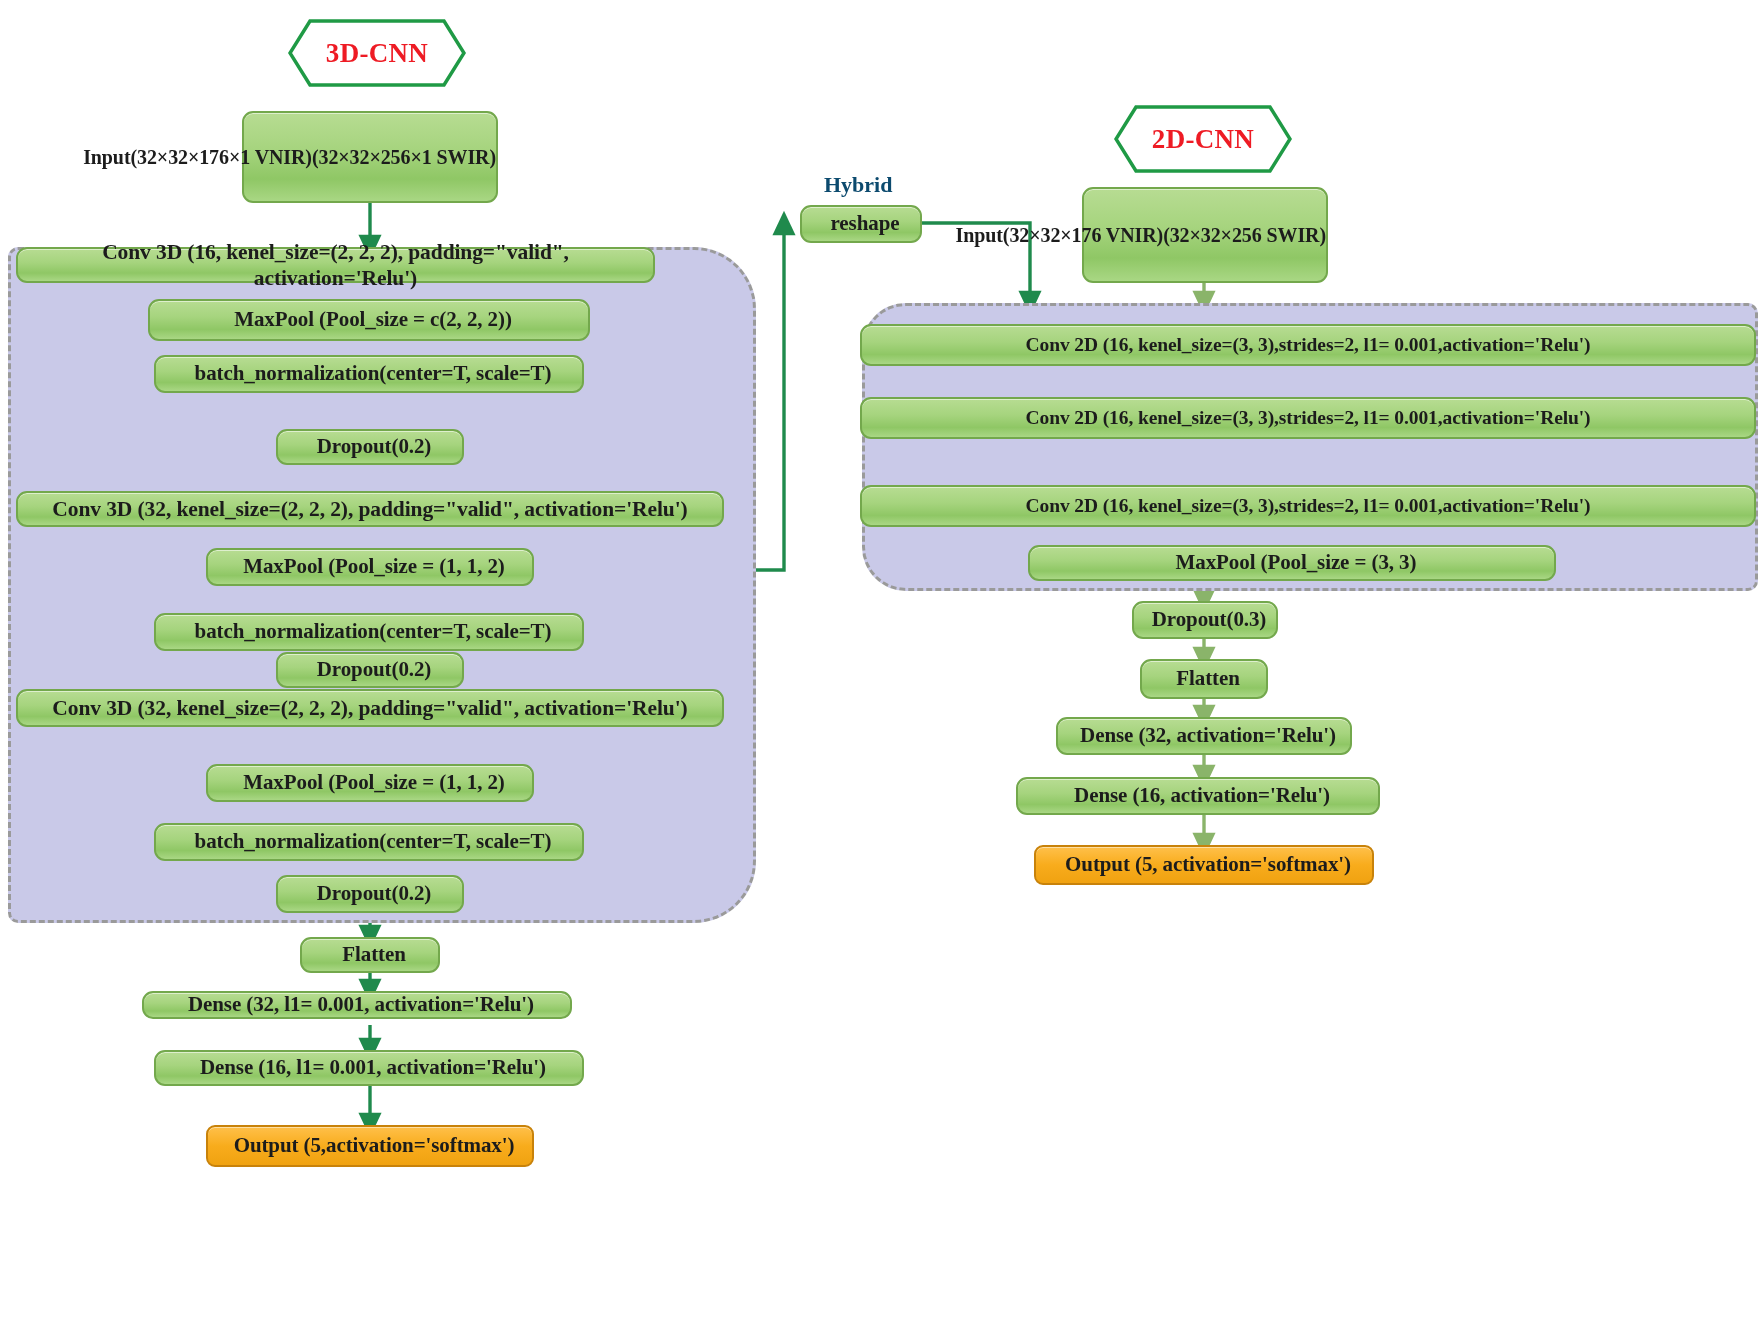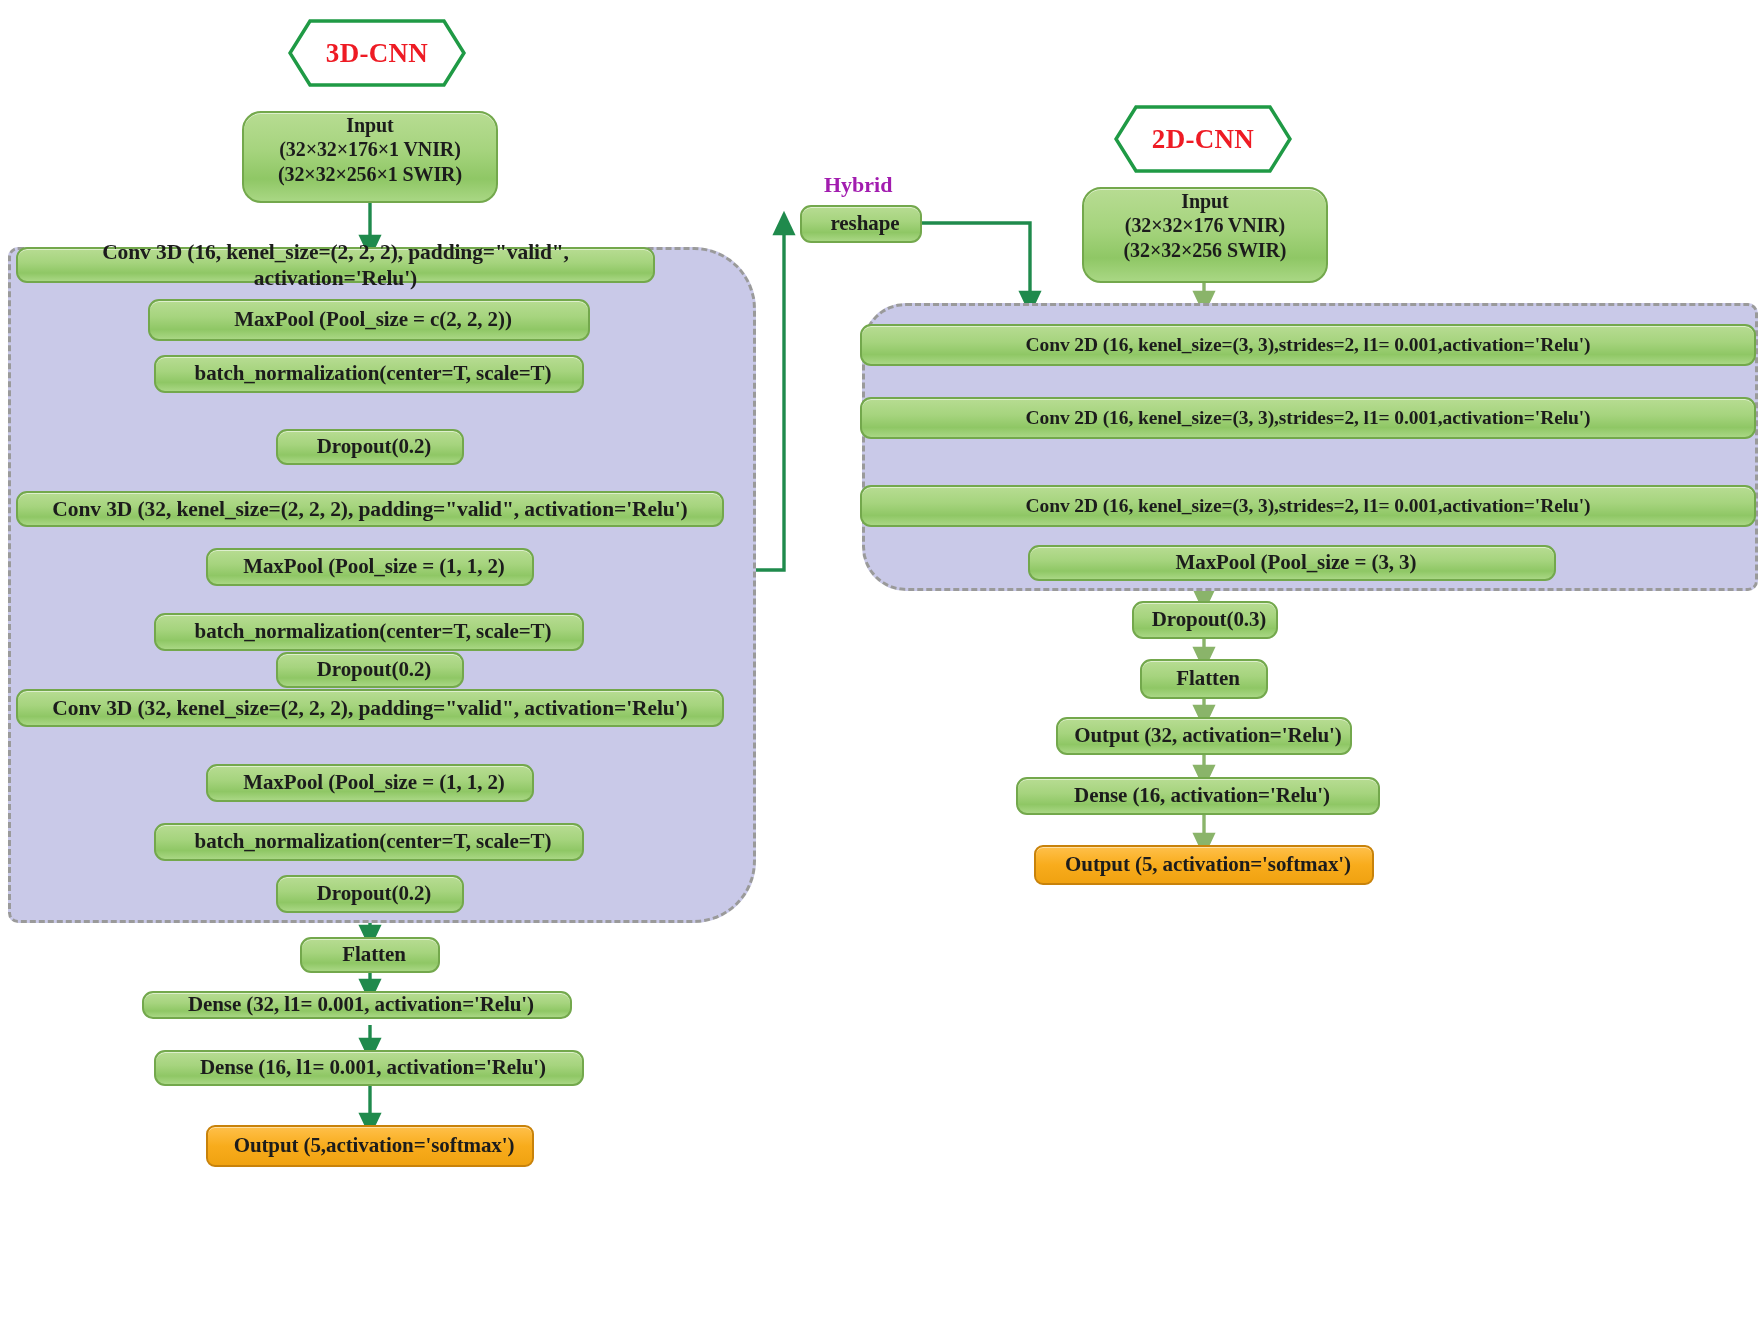--- a/index.html
+++ b/index.html
@@ -76,23 +76,22 @@
     border: 2px solid #c8820a;
     border-radius: 9px;
     box-shadow: inset 0 1px 0 rgba(255,255,255,0.5);
   }
   .wide   { font-size: 21.5px; }
   .mid    { font-size: 21px; padding-left: 8px; }
   .small  { font-size: 20px; }
   .tiny   { font-size: 19.5px; }
 
   .node.multiline {
-    flex-direction: column;
-    justify-content: flex-start;
-    border-radius: 19px;
+    flex-direction: row;
+    justify-content: flex-end;
   }
   .node .ln { display: block; white-space: nowrap; }
   .banner-wrap {
     position: absolute;
     z-index: 6;
   }
   .banner-wrap svg { display: block; }
   .banner-wrap .btxt {
     position: absolute;
     left: 0; top: 0;
@@ -103,21 +102,21 @@
     color: #ee1b24;
     font-weight: bold;
     font-size: 27px;
     letter-spacing: 0.3px;
   }
 
   
   .freelabel {
     position: absolute;
     z-index: 6;
-    color: #a21caf;
+    color: #0c4a6e;
     font-weight: bold;
     font-size: 22px;
     white-space: nowrap;
   }
 </style>
 </head>
 <body>
 
 <div id="canvas">
 
@@ -240,19 +239,19 @@
   <div class="node green tiny" style="left:860px; top:390px; width:896px; height:42px;">Conv 2D (16, kenel_size=(3, 3),strides=2, l1= 0.001,activation='Relu')</div>
 
   <div class="node green tiny" style="left:860px; top:478px; width:896px; height:42px;">Conv 2D (16, kenel_size=(3, 3),strides=2, l1= 0.001,activation='Relu')</div>
 
   <div class="node green mid" style="left:1028px; top:538px; width:528px; height:36px;">MaxPool (Pool_size = (3, 3)</div>
 
   <div class="node green mid" style="left:1132px; top:594px; width:146px; height:38px;">Dropout(0.3)</div>
 
   <div class="node green mid" style="left:1140px; top:652px; width:128px; height:40px;">Flatten</div>
 
-  <div class="node green mid" style="left:1056px; top:710px; width:296px; height:38px;">Output (32, activation='Relu')</div>
+  <div class="node green mid" style="left:1056px; top:710px; width:296px; height:38px;">Dense (32, activation='Relu')</div>
 
   <div class="node green mid" style="left:1016px; top:770px; width:364px; height:38px;">Dense (16, activation='Relu')</div>
 
   <div class="node orange mid" style="left:1034px; top:838px; width:340px; height:40px;">Output (5, activation='softmax')</div>
 
 </div>
 
 </body></html>

